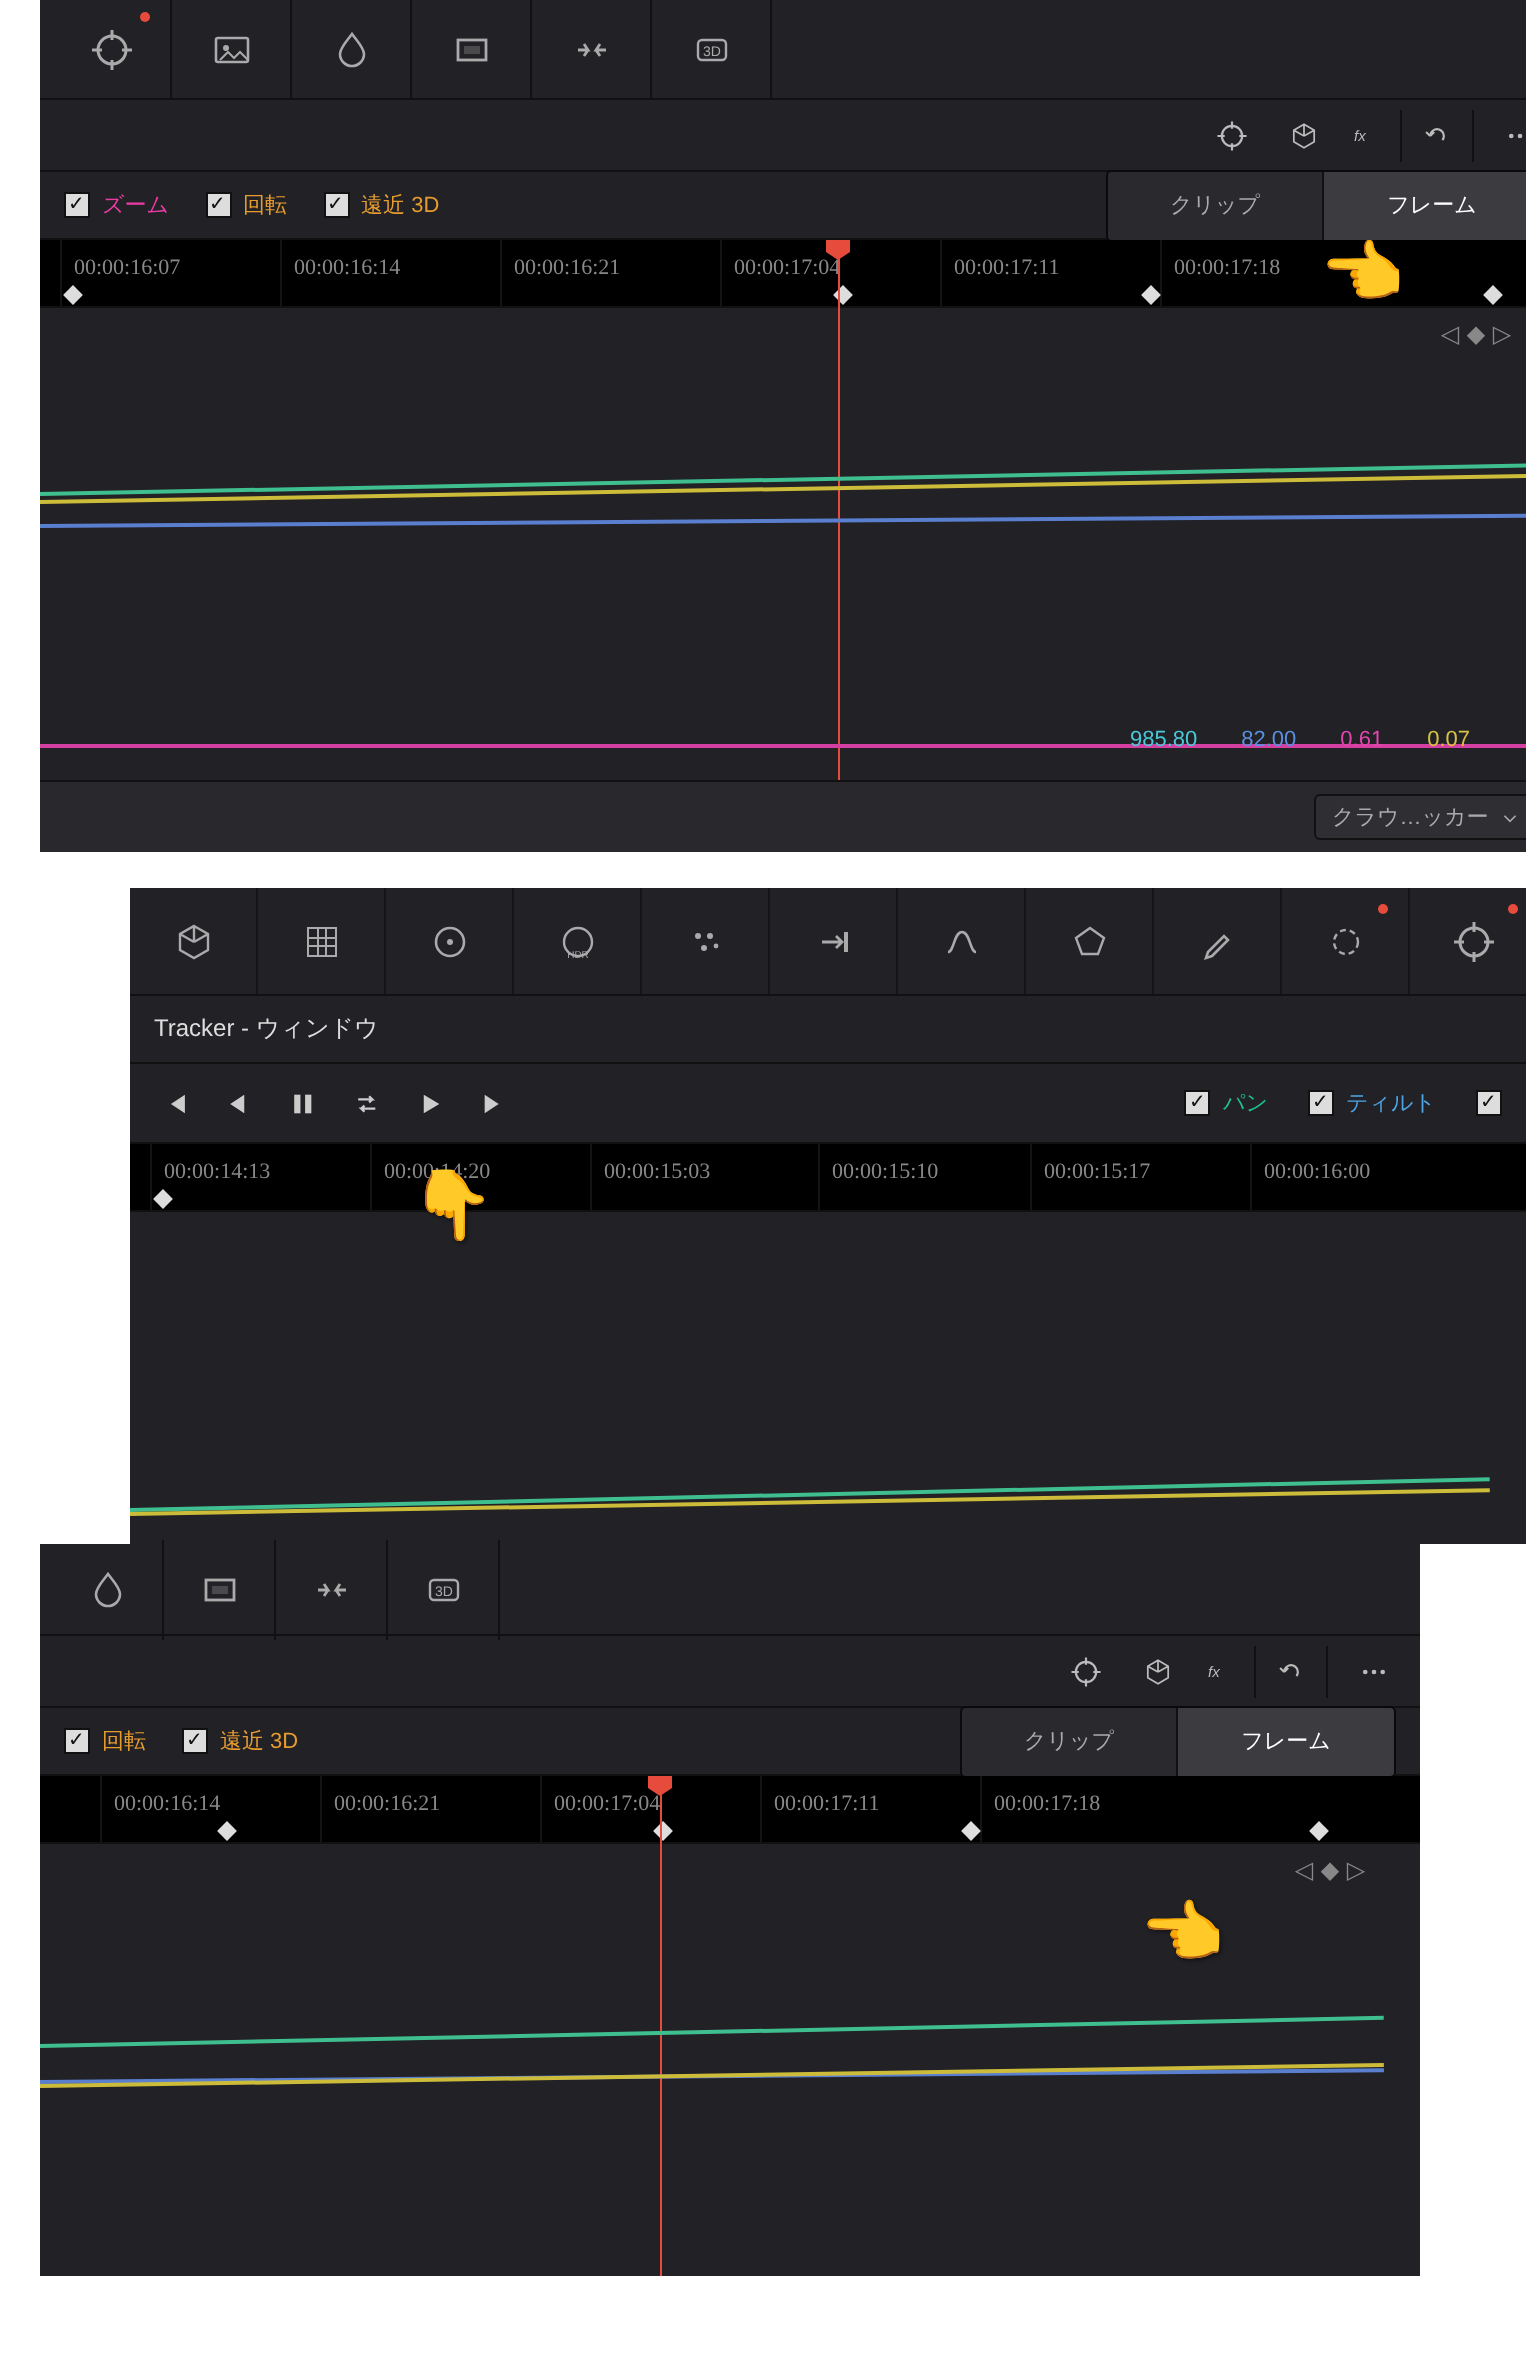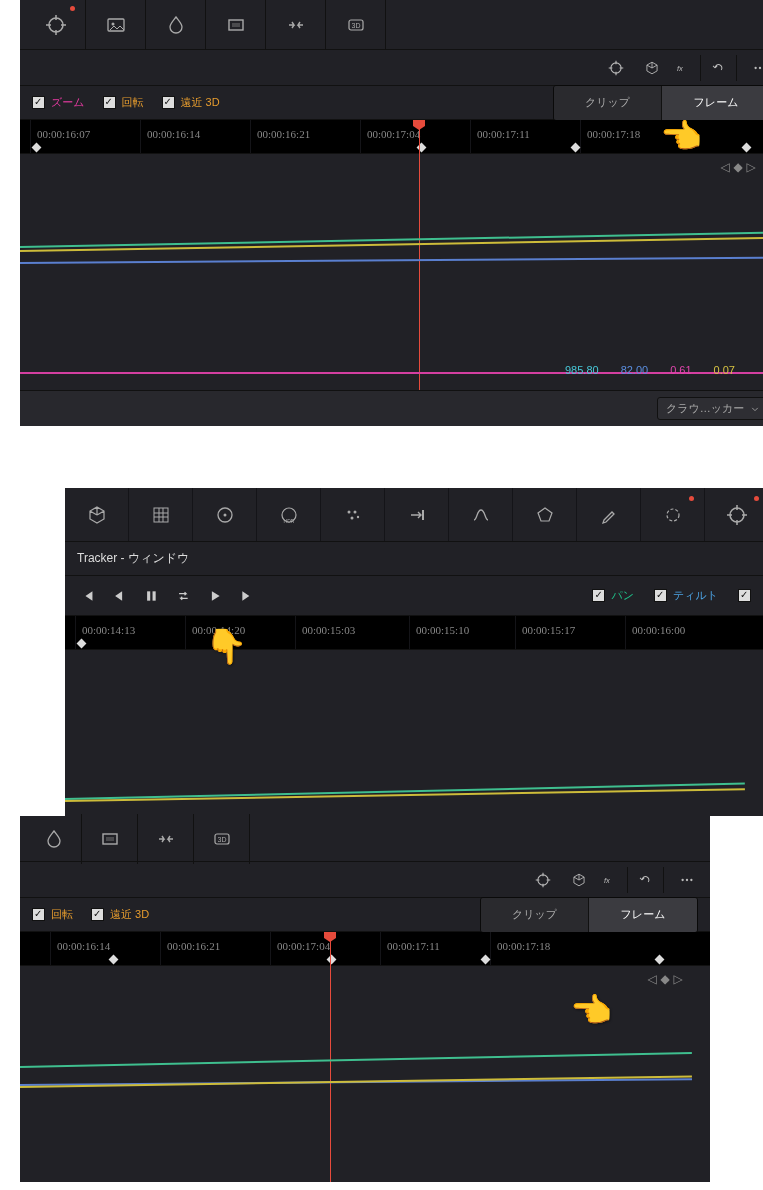--- a/index.html
+++ b/index.html
@@ -313,21 +313,21 @@
       <span>クラウ…ッカー</span>
       <svg viewBox="0 0 18 18">
           <use href="#i-chev"></use>
         </svg>
     </div>
   </div>
 </div>
 
 <div class="gap"></div>
 
-<div class="panel" style="margin-left:65px; width:698px;margin-top:44px;">
+<div class="panel" style="margin-left:65px; width:698px;">
   <div class="wide-toolbar">
     <div class="wb">
         <svg viewBox="0 0 22 22">
           <use href="#i-cube"></use>
         </svg>
       </div>
     <div class="wb">
         <svg viewBox="0 0 22 22">
           <use href="#i-grid"></use>
         </svg>

